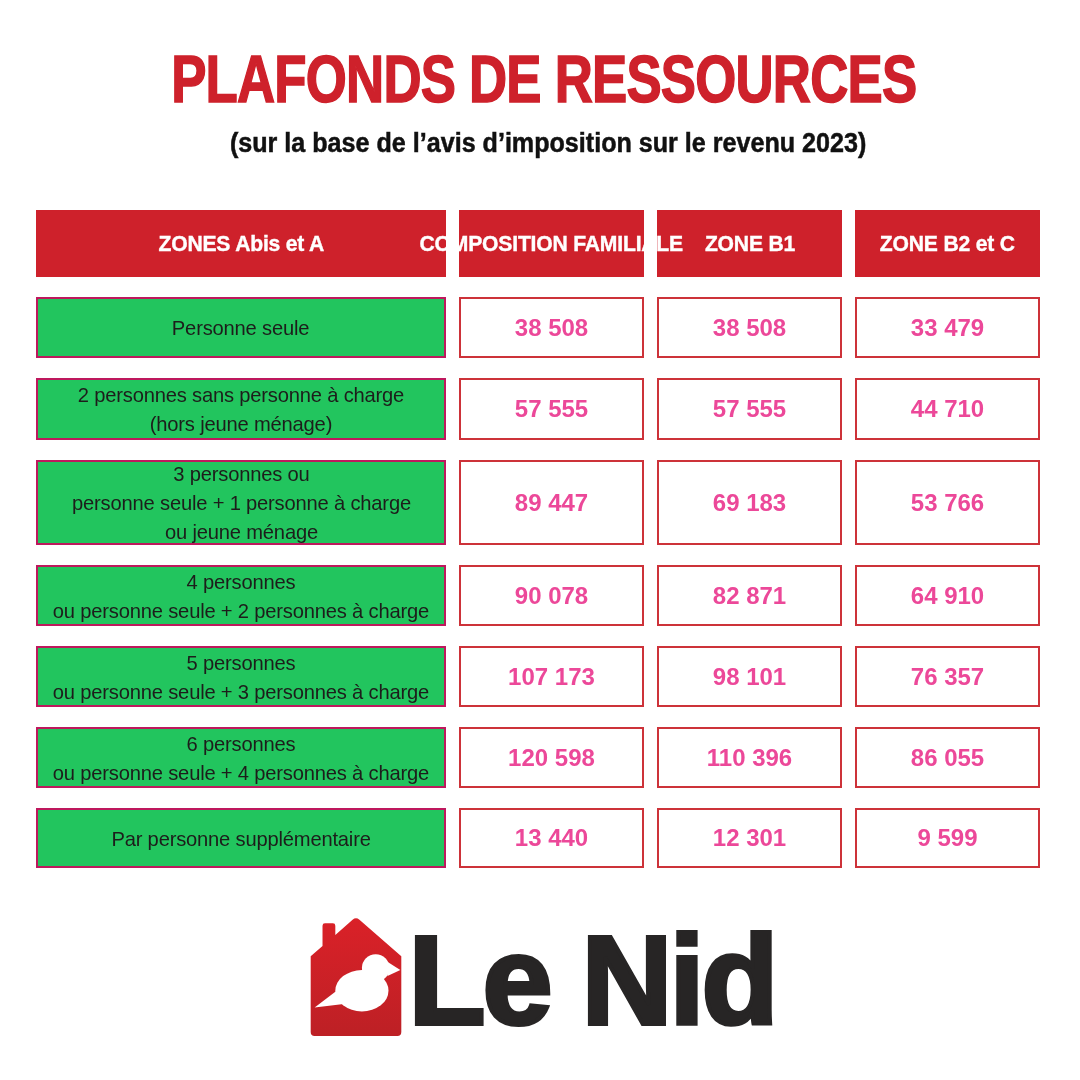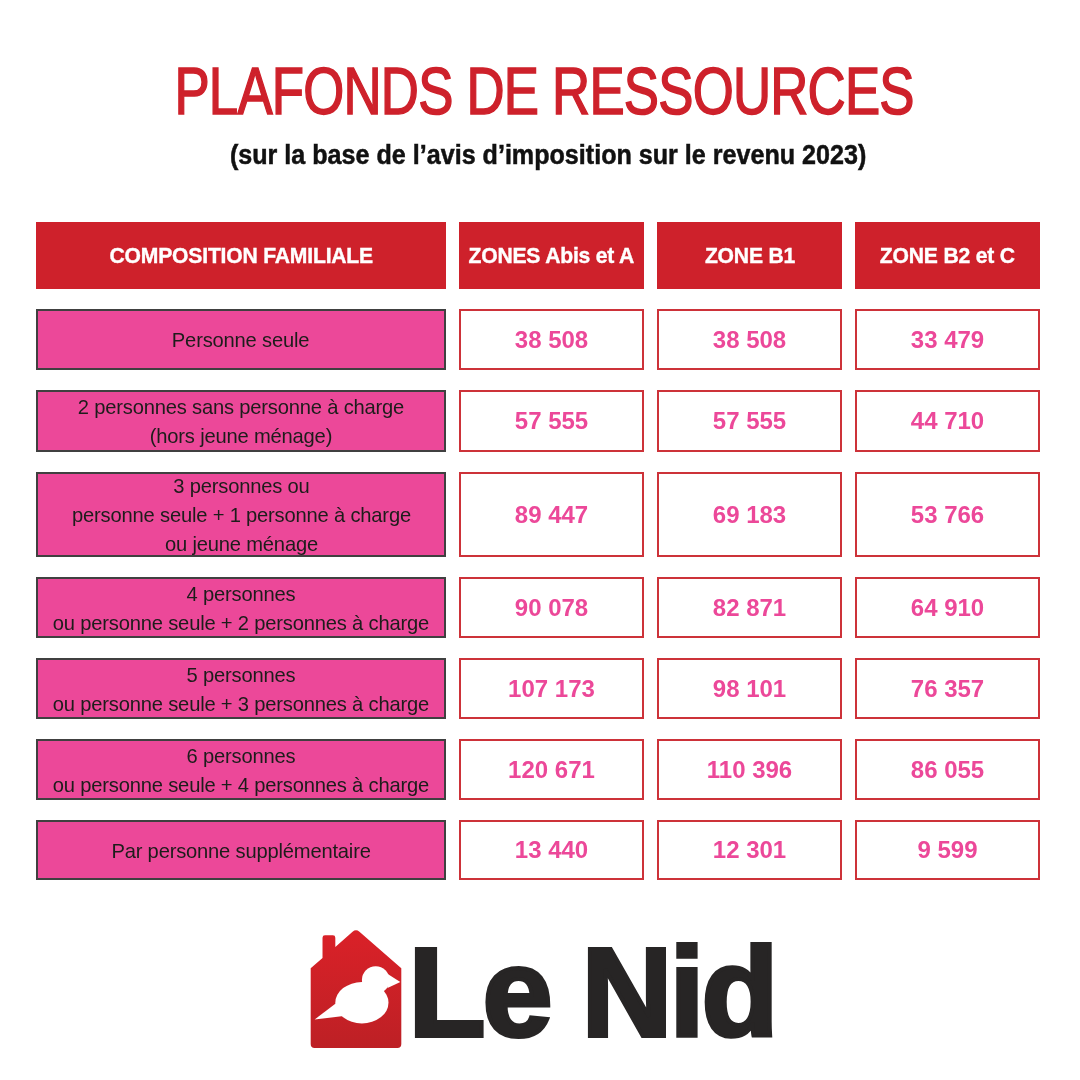--- a/index.html
+++ b/index.html
@@ -6,21 +6,21 @@
   body{
     width:1080px;height:1080px;background:#ffffff;overflow:hidden;
     font-family:"Liberation Sans",sans-serif;color:#1d1d1b;
     -webkit-font-smoothing:antialiased;
   }
   .page{width:1080px;height:1080px;position:relative;}
 
   
   .hdr{padding-top:44px;text-align:center;}
   .title{
-    margin:12px;color:#ce212b;font-size:66px;font-weight:400;line-height:70px;
+    margin:0;color:#ce212b;font-size:66px;font-weight:700;line-height:70px;
     letter-spacing:-1px;white-space:nowrap;padding-left:8px;
   }
   .title > span{display:inline-block;transform:scaleX(0.80);transform-origin:50% 50%;
     -webkit-text-stroke:1.5px #ce212b;}
   .subtitle{
     margin:14px 0 0 16px;font-size:27px;font-weight:700;line-height:30px;color:#111111;
     white-space:nowrap;
   }
   .subtitle > span{display:inline-block;transform:scaleX(0.93);transform-origin:50% 50%;
     -webkit-text-stroke:0.5px #111111;}
@@ -33,21 +33,21 @@
     grid-template-rows:67px 61px 62px 85px 61px 61px 61px 60px;
     column-gap:13px;row-gap:20px;
   }
   .cell{display:flex;align-items:center;justify-content:center;text-align:center;box-sizing:border-box;}
   .th{
     background:#ce212b;color:#ffffff;font-weight:700;font-size:22px;letter-spacing:-0.2px;
     white-space:nowrap;
   }
   .th > span{display:inline-block;transform:scaleX(0.96);-webkit-text-stroke:0.4px #ffffff;}
   .label{
-    background:#ec4899;border:2px solid #404040;
+    background:#22c55e;border:2px solid #be185d;
     font-size:21px;line-height:29px;color:#1d1d1b;letter-spacing:-0.2px;
     white-space:pre;
   }
   .label > span{display:inline-block;transform:scaleX(0.96);transform-origin:50% 50%;white-space:pre;}
   .val{
     background:#ffffff;border:2px solid #cd3239;
     font-weight:700;font-size:24px;color:#ec4899;white-space:nowrap;
   }
 
   
@@ -66,24 +66,24 @@
 <div class="page">
 
   <div class="hdr">
     <h1 class="title"><span>PLAFONDS DE RESSOURCES</span></h1>
     <p class="subtitle"><span>(sur la base de l’avis d’imposition sur le revenu 2023)</span></p>
   </div>
 
   <div class="grid">
 
     <div class="cell th">
+        <span>ZONES Abis et A</span>
+      </div>
+    <div class="cell th">
         <span>COMPOSITION FAMILIALE</span>
-      </div>
-    <div class="cell th">
-        <span>ZONES Abis et A</span>
       </div>
     <div class="cell th">
         <span>ZONE B1</span>
       </div>
     <div class="cell th">
         <span>ZONE B2 et C</span>
       </div>
 
     <div class="cell label"><span>Personne seule</span></div>
     <div class="cell val">
@@ -141,21 +141,21 @@
     <div class="cell val">
         <span>98 101</span>
       </div>
     <div class="cell val">
         <span>76 357</span>
       </div>
 
     <div class="cell label"><span>6 personnes
 ou personne seule + 4 personnes à charge</span></div>
     <div class="cell val">
-        <span>120 671</span>
+        <span>120 598</span>
       </div>
     <div class="cell val">
         <span>110 396</span>
       </div>
     <div class="cell val">
         <span>86 055</span>
       </div>
 
     <div class="cell label"><span>Par personne supplémentaire</span></div>
     <div class="cell val">

